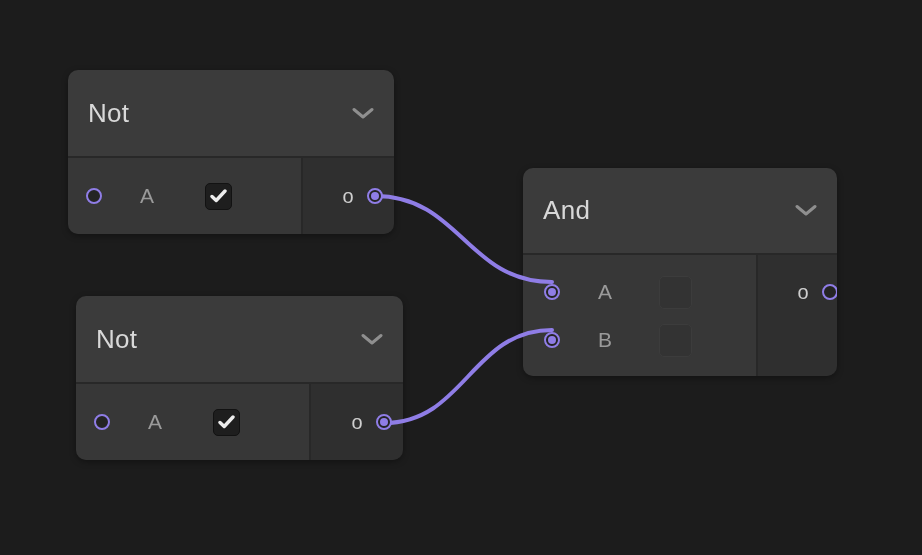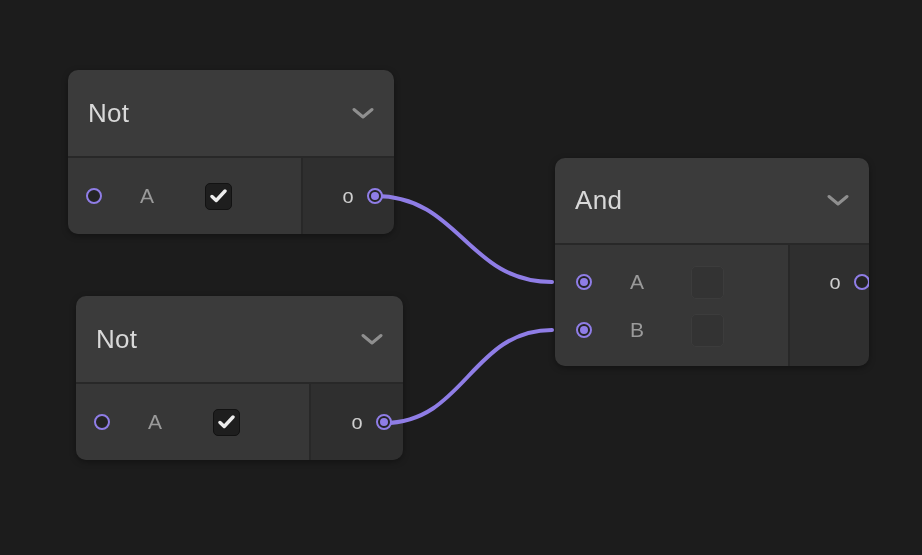--- a/index.html
+++ b/index.html
@@ -207,21 +207,21 @@
       </div>
       <div class="section-outputs">
         <div class="row">
           <span class="port-label out-label">o</span>
           <span class="port connected"></span>
         </div>
       </div>
     </div>
   </div>
 
-  <div class="node node-and-1" style="left:523px; top:158px; width:314px; height:208px;margin-left:32px;">
+  <div class="node node-and-1" style="left:523px; top:168px; width:314px; height:208px;">
     <div class="node-header">
       <span class="node-title">And</span>
       <span class="chevron">
         <svg width="22" height="13" viewBox="0 0 22 13">
           <polyline points="2,2.5 11,10 20,2.5" fill="none" stroke="#8f8f8f" stroke-width="3" stroke-linecap="round" stroke-linejoin="round"></polyline>
         </svg>
       </span>
     </div>
     <div class="node-body">
       <div class="section-inputs">

